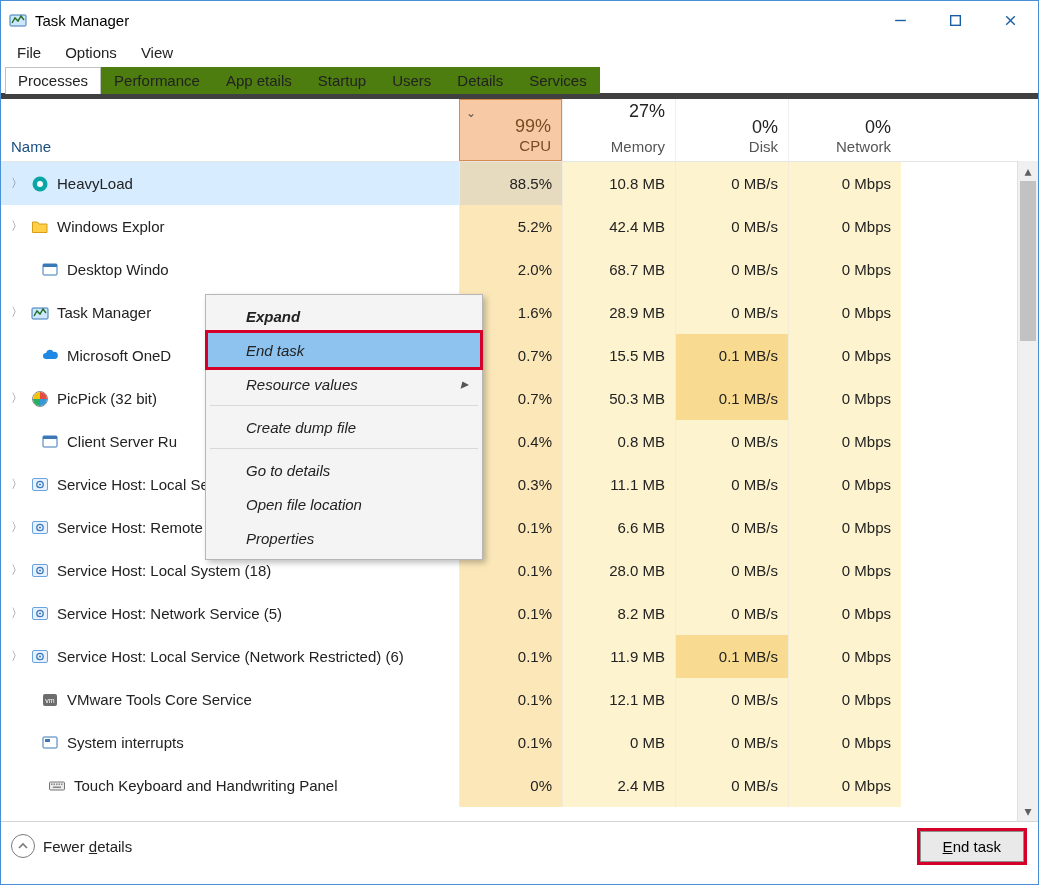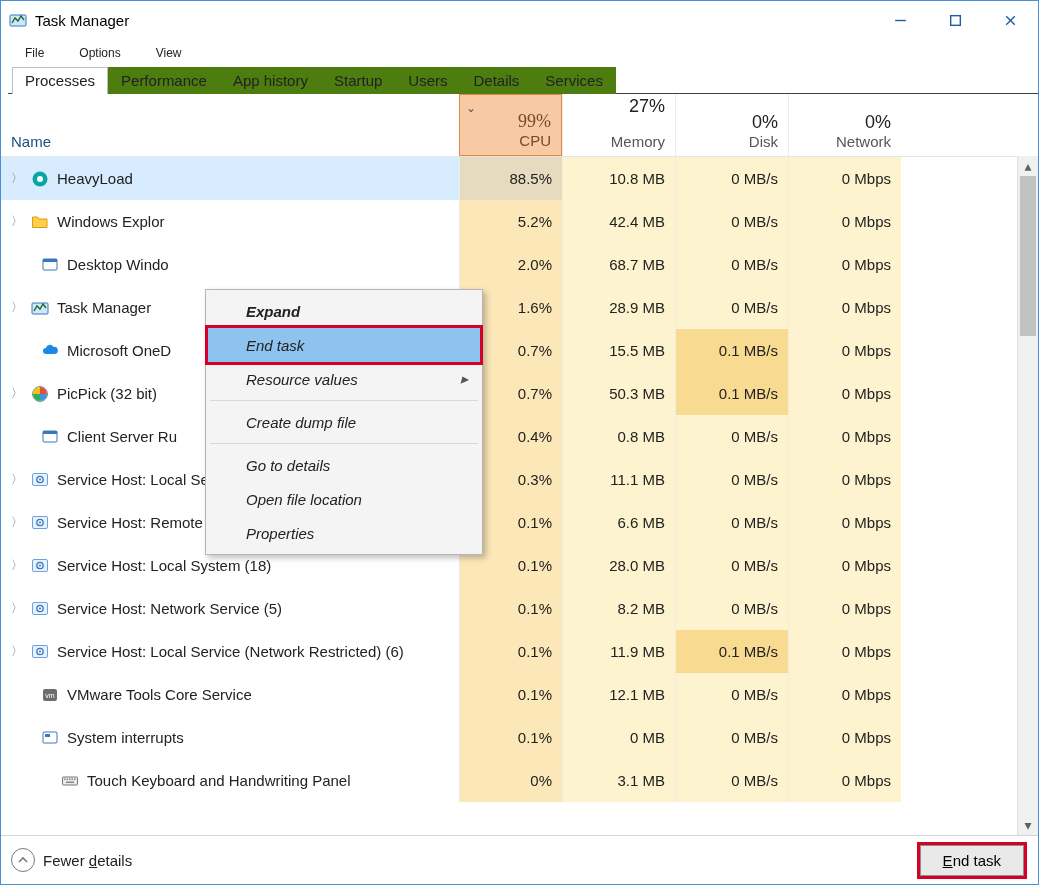--- a/index.html
+++ b/index.html
@@ -5,35 +5,35 @@
   html,body{margin:0;padding:0;font-family:"Segoe UI",Tahoma,sans-serif;font-size:14px;color:#222;background:#fff;}
   .window{width:1039px;height:885px;border:1px solid #4a8ed6;box-sizing:border-box;display:flex;flex-direction:column;position:relative;}
   
   .titlebar{height:38px;background:#fff;display:flex;align-items:center;padding-left:8px;color:#000;}
   .sys-icon{width:18px;height:18px;margin-right:8px;display:inline-flex;align-items:center;justify-content:center;}
   .title-text{flex:0 0 auto;font-size:15px;}
   .title-spacer{flex:1;}
   .win-btn{width:55px;height:38px;display:flex;align-items:center;justify-content:center;color:#1a5fa5;}
   .win-btn svg{width:15px;height:15px;}
   
-  .menubar{height:27px;display:flex;align-items:center;padding:0 6px;gap:15px;font-size:12px;color:#222;margin-left:8px;}
+  .menubar{height:27px;display:flex;align-items:center;padding:0 6px;gap:4px;font-size:15px;color:#222;}
   .menubar .menu-item{padding:3px 10px;}
   
-  .tabs{display:flex;padding:0 4px;border-bottom:1px solid #404040;margin-left:7px;}
+  .tabs{display:flex;padding:0 4px;border-bottom:6px solid #404040;}
   .tab{padding:4px 12px 5px;border:1px solid transparent;border-bottom:none;font-size:15px;color:#222;position:relative;top:1px;background:#4d7c0f;}
   .tab.active{border-color:#c0c0c0;background:#fff;z-index:2;}
   .tab:not(.active){border-color:transparent;}
   
   .table-wrap{flex:1;display:flex;flex-direction:column;overflow:hidden;position:relative;}
   .thead{display:flex;height:62px;border-bottom:1px solid #e5e5e5;}
   .th{box-sizing:border-box;display:flex;flex-direction:column;justify-content:flex-end;align-items:flex-end;padding:4px 10px 6px;font-size:15px;color:#555;border-left:1px solid #eee;}
   .th.first{align-items:flex-start;justify-content:flex-end;font-size:15px;color:#1a4e80;border-left:none;flex:0 0 auto;}
   .th .pct{font-size:18px;color:#222;}
   .th.cpu{background:#f7c9a5;border:1px solid #d98b4a;color:#7a4a22;}
-  .th.cpu .pct{color:#7a4a22;font-weight:500;font-family:Liberation Serif, serif;}
+  .th.cpu .pct{color:#7a4a22;font-weight:500;}
   .th .caret{position:absolute;left:6px;top:6px;color:#555;font-size:12px;}
   .th.cpu{position:relative;}
   .tbody{flex:1;overflow:hidden;position:relative;}
   .row{display:flex;height:43px;align-items:stretch;}
   .cell{box-sizing:border-box;display:flex;align-items:center;justify-content:flex-end;padding:0 10px;font-size:15px;border-left:1px solid #f1ecdc;}
   .cell.name{justify-content:flex-start;border-left:none;flex:0 0 auto;gap:8px;}
   .cell.cpu{background:#fbe7b8;}
   .cell.mem{background:#fdf3cf;}
   .cell.disk{background:#fdf3cf;}
   .cell.net{background:#fdf3cf;}
@@ -48,21 +48,21 @@
   .col-cpu{width:103px;}
   .col-mem{width:113px;gap:16px;}
   .col-disk{width:113px;}
   .col-net{width:113px;}
   
   .vscroll{position:absolute;right:0;top:0;bottom:0;width:20px;background:#f0f0f0;border-left:1px solid #e0e0e0;display:flex;flex-direction:column;}
   .vscroll .arrow{height:20px;display:flex;align-items:center;justify-content:center;color:#606060;}
   .vscroll .track{flex:1;position:relative;}
   .vscroll .thumb{position:absolute;left:2px;right:2px;top:0;height:160px;background:#c2c2c2;border-radius:0;}
   
-  .footer{height:48px;border-top:1px solid #d5d5d5;display:flex;align-items:center;padding:0 14px 0 10px;gap:8px;}
+  .footer{height:48px;border-top:1px solid #d5d5d5;display:flex;align-items:center;padding:0 14px 14px 10px;gap:8px;}
   .fewer-btn{display:flex;align-items:center;gap:8px;font-size:15px;}
   .fewer-btn .circ{width:22px;height:22px;border:1.5px solid #7a7a7a;border-radius:50%;display:flex;align-items:center;justify-content:center;}
   .footer-spacer{flex:1;}
   .endtask-btn{padding:6px 22px;border:1px solid #8f8f8f;background:#e9e9e9;font-size:15px;}
   .hl-box-red{outline:3px solid #d4002a;outline-offset:0;}
   
   .ctxmenu{position:absolute;left:204px;top:195px;width:272px;background:#f4f4f4;border:1px solid #b6b6b6;box-shadow:3px 3px 6px rgba(0,0,0,.25);padding:4px 2px;z-index:20;}
   .ctxmenu .mi{display:flex;align-items:center;height:34px;padding:0 14px 0 38px;font-size:15px;color:#222;position:relative;font-style:italic;}
   .ctxmenu .mi.bold{font-weight:600;}
   .ctxmenu .mi.sel{background:#8fc3ef;}
@@ -104,21 +104,21 @@
 
   <div class="menubar">
     <div class="menu-item">File</div>
     <div class="menu-item">Options</div>
     <div class="menu-item">View</div>
   </div>
 
   <div class="tabs" id="tabstrip">
       <div class="tab active">Processes</div>
       <div class="tab">Performance</div>
-      <div class="tab">App history</div>
+      <div class="tab">App etails</div>
       <div class="tab">Startup</div>
       <div class="tab">Users</div>
       <div class="tab">Details</div>
       <div class="tab">Services</div>
     </div>
 
   <div class="table-wrap">
     <div class="thead">
       <div class="th first col-name">
         <span>Name</span>
@@ -363,37 +363,37 @@
               </svg>
             </span>
             <span>System interrupts</span>
           </div>
           <div class="cell cpu col-cpu">0.1%</div>
           <div class="cell mem col-mem">0 MB</div>
           <div class="cell disk col-disk">0 MB/s</div>
           <div class="cell net col-net">0 Mbps</div>
         </div>
         <div class="row">
-          <div class="cell name col-name" style="padding-left: 60px;">
+          <div class="cell name col-name" style="padding-left: 47px;">
             <span class="proc-icon">
               <svg viewBox="0 0 18 18">
                 <rect x="1.5" y="5" width="15" height="8" rx="1" fill="#eaeaea" stroke="#777"></rect>
                 <line x1="4" y1="7" x2="4" y2="7" stroke="#555"></line>
                 <rect x="3" y="6.5" width="1.5" height="1.5" fill="#888"></rect>
                 <rect x="5.5" y="6.5" width="1.5" height="1.5" fill="#888"></rect>
                 <rect x="8" y="6.5" width="1.5" height="1.5" fill="#888"></rect>
                 <rect x="10.5" y="6.5" width="1.5" height="1.5" fill="#888"></rect>
                 <rect x="13" y="6.5" width="1.5" height="1.5" fill="#888"></rect>
                 <rect x="5" y="9.5" width="8" height="1.5" fill="#888"></rect>
               </svg>
             </span>
             <span>Touch Keyboard and Handwriting Panel</span>
           </div>
           <div class="cell cpu col-cpu">0%</div>
-          <div class="cell mem col-mem">3.1 MB</div>
+          <div class="cell mem col-mem">2.4 MB</div>
           <div class="cell disk col-disk">0 MB/s</div>
           <div class="cell net col-net">0 Mbps</div>
         </div>
       </div>
 
     <div class="vscroll" style="top:62px">
       <div class="arrow">▴</div>
       <div class="track">
           <div class="thumb"></div>
         </div>

